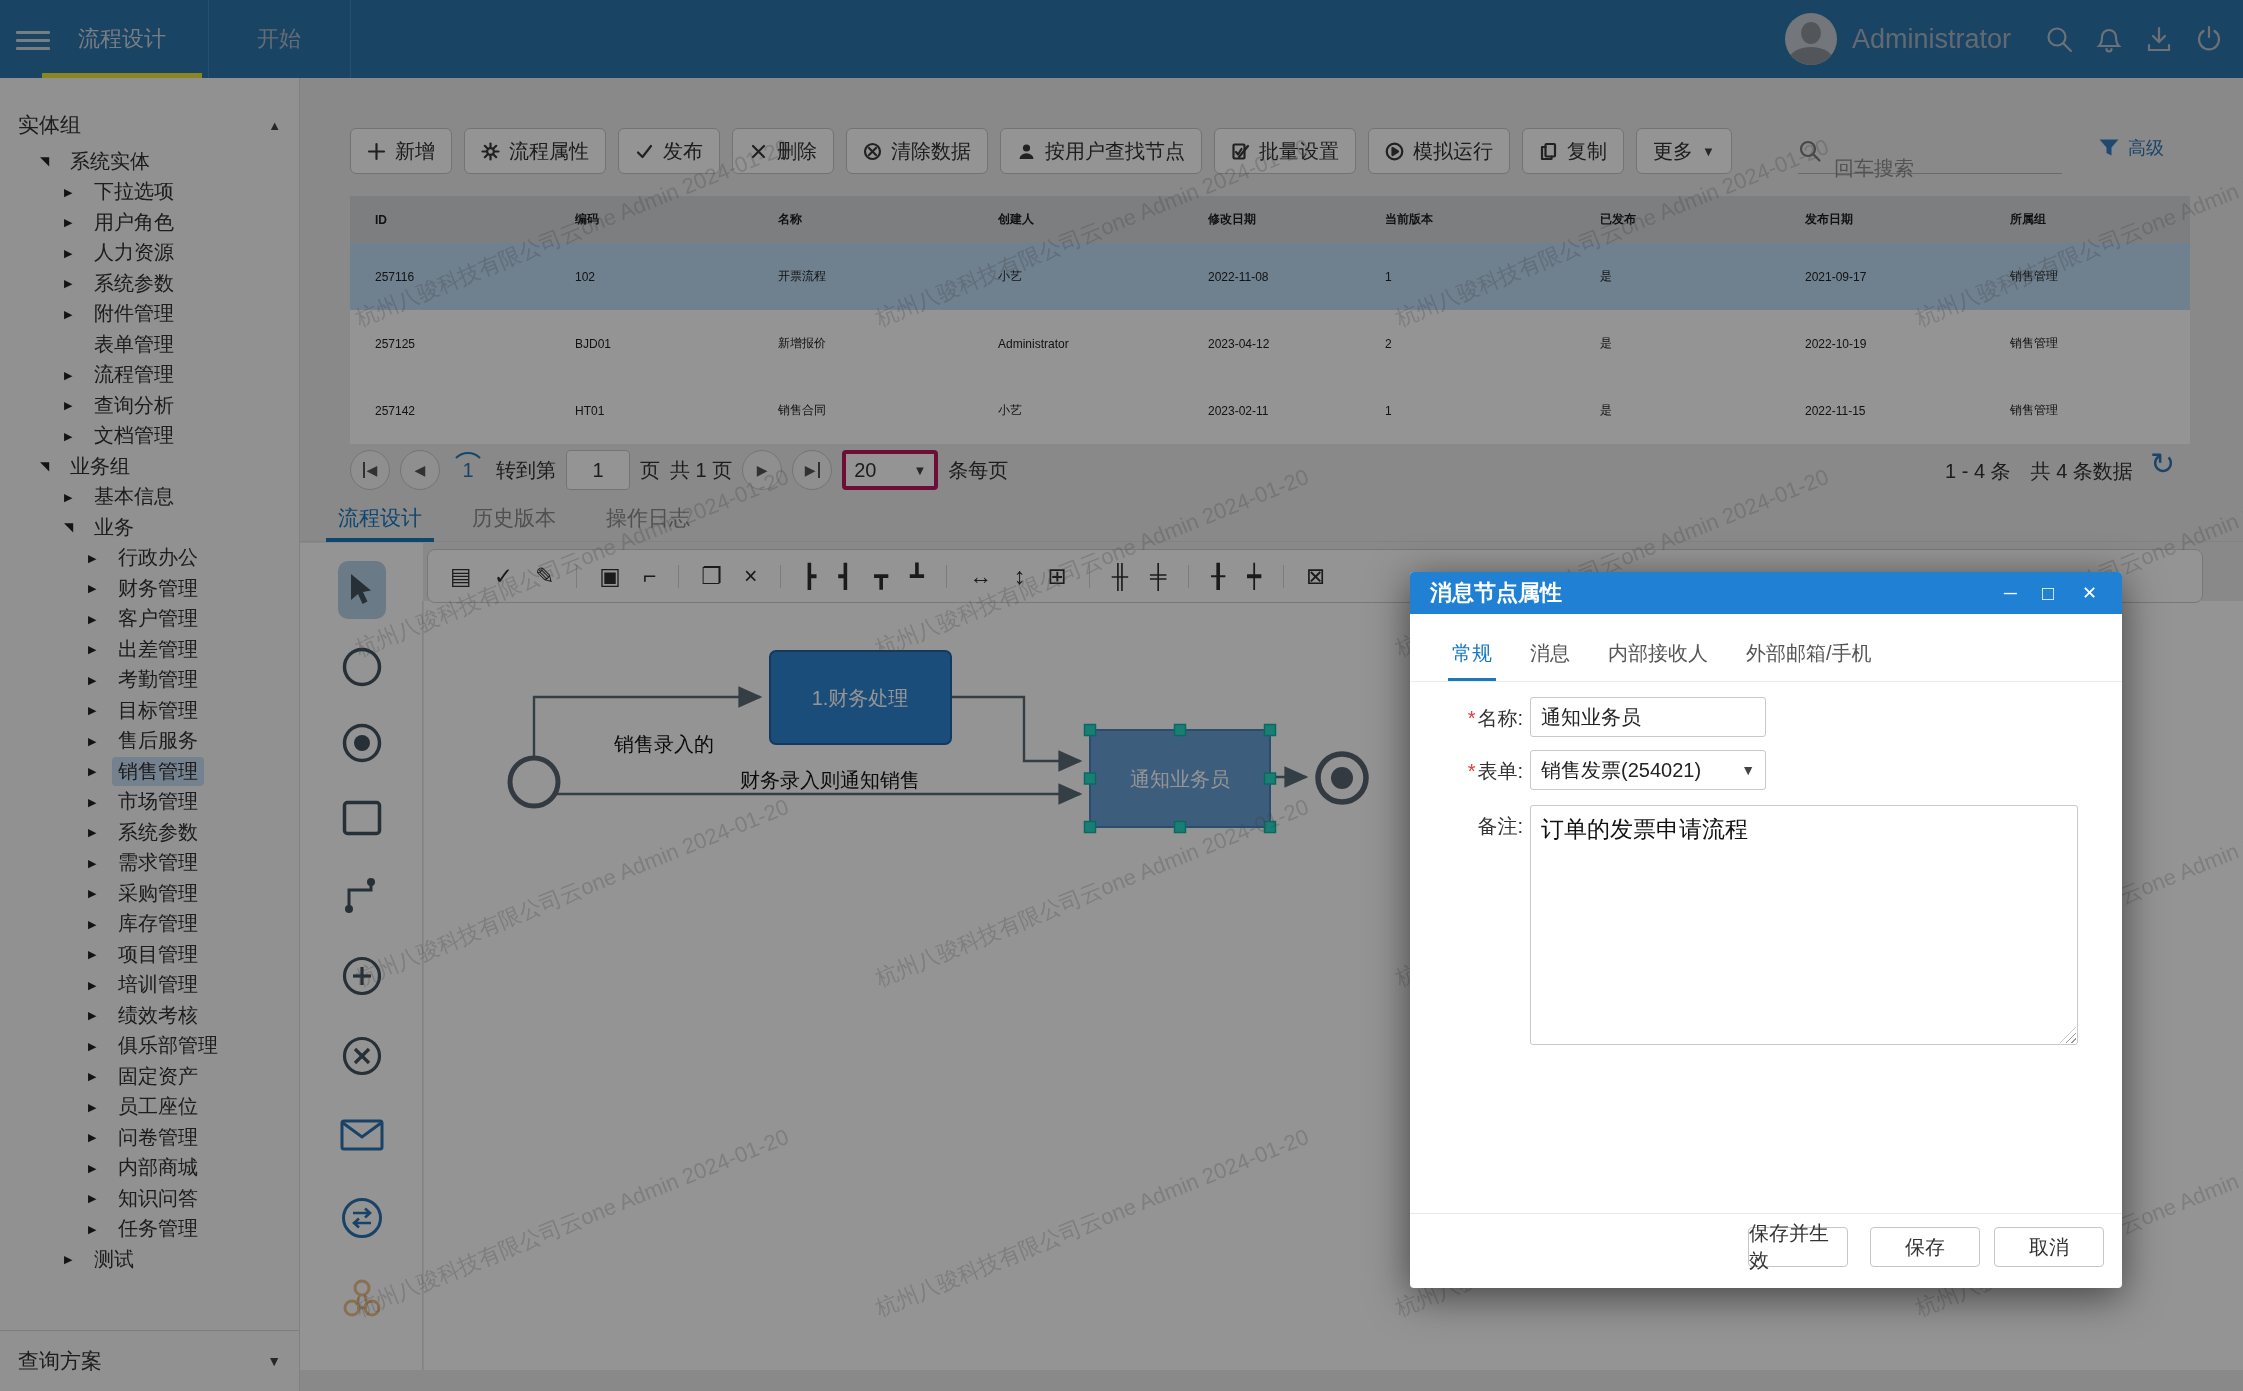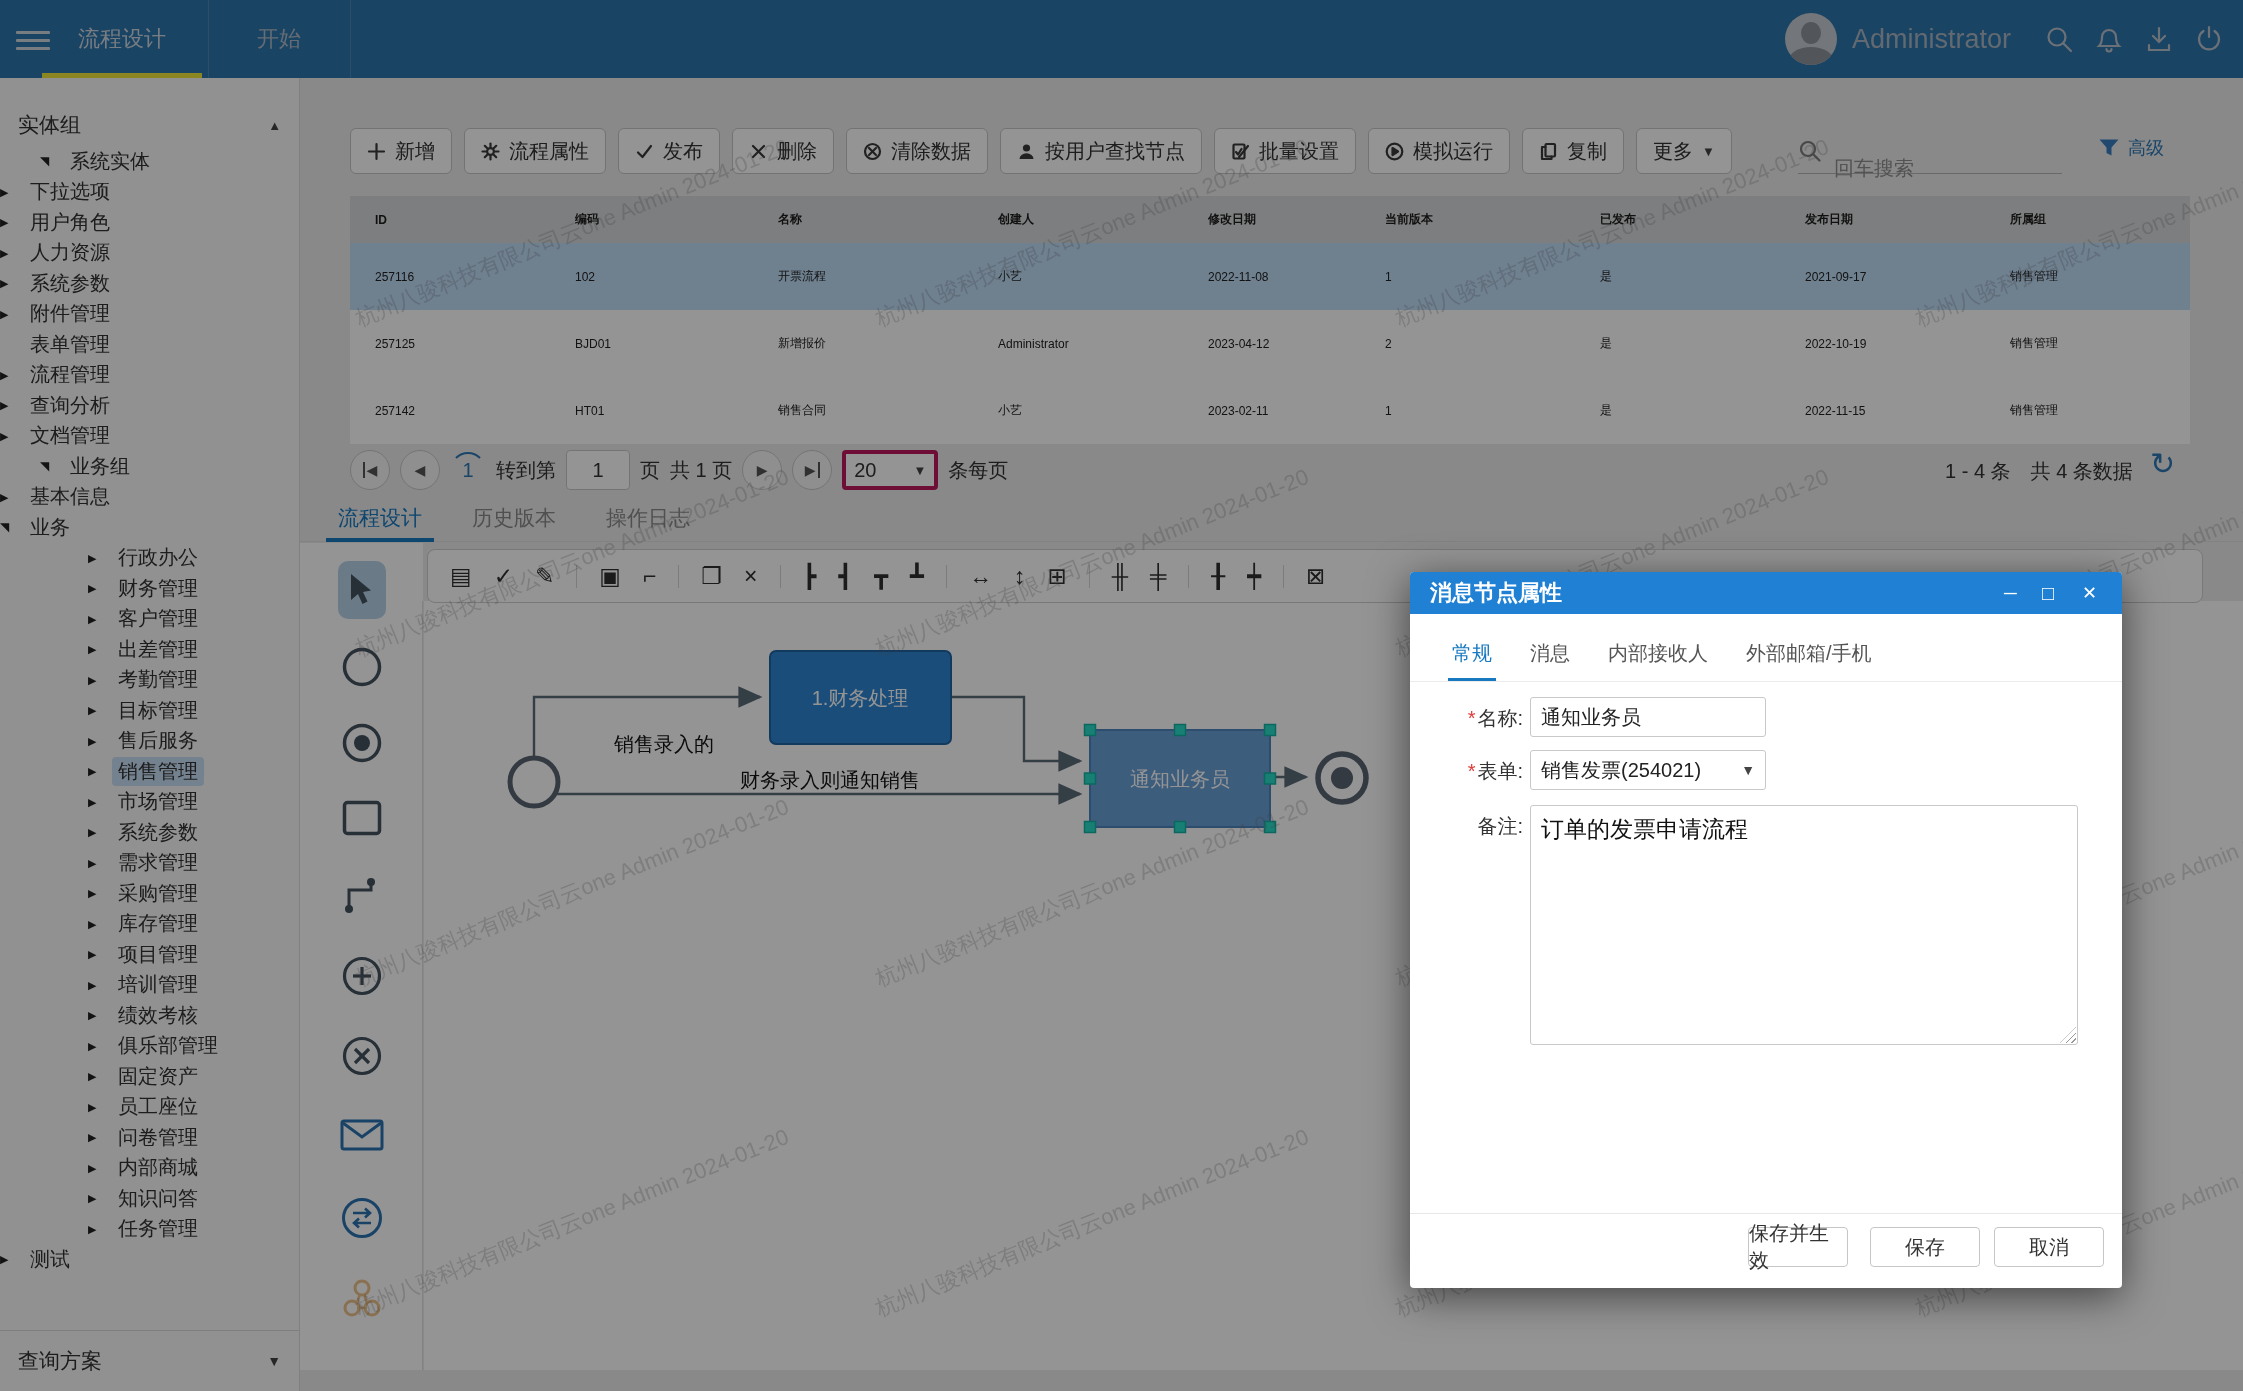--- a/index.html
+++ b/index.html
@@ -29,21 +29,21 @@
 
   
   .sidebar{position:absolute;left:0;top:78px;width:300px;height:1313px;background:#fafafa;border-right:1px solid #dcdcdc;z-index:5;}
   .side-head{position:absolute;left:0;top:30px;width:100%;height:34px;padding:0 18px;font-size:21px;color:#333;
              display:flex;align-items:center;justify-content:space-between;cursor:pointer;}
   .side-head .tri{font-size:13px;color:#444;}
   .tree{position:absolute;left:0;top:68px;width:100%;}
   .tree-item{height:30.5px;display:flex;align-items:center;font-size:20px;color:#333;white-space:nowrap;cursor:pointer;}
   .tree-item .arrow{display:inline-block;width:24px;font-size:12px;color:#222;text-align:left;}
   .tree-item[data-level="1"]{padding-left:40px;}
-  .tree-item[data-level="2"]{}
+  .tree-item[data-level="2"]{padding-left:64px;}
   .tree-item[data-level="3"]{padding-left:88px;}
   .tree-item[data-arrow="none"] .arrow{visibility:hidden;}
   .tree-item[data-arrow="open"] .arrow::before{content:"◥";}
   .tree-item[data-arrow="closed"] .arrow::before{content:"▶";font-size:11px;}
   .tree-item .lbl{padding:1px 6px;border-radius:4px;}
   .tree-item[data-selected="true"] .lbl{background:#c8e0f6;}
   .side-footer{position:absolute;left:0;top:1252px;width:100%;height:61px;border-top:1px solid #d9d9d9;
                display:flex;align-items:center;justify-content:space-between;padding:0 18px;font-size:21px;color:#333;cursor:pointer;}
   .side-footer .tri{font-size:14px;color:#444;}
 

